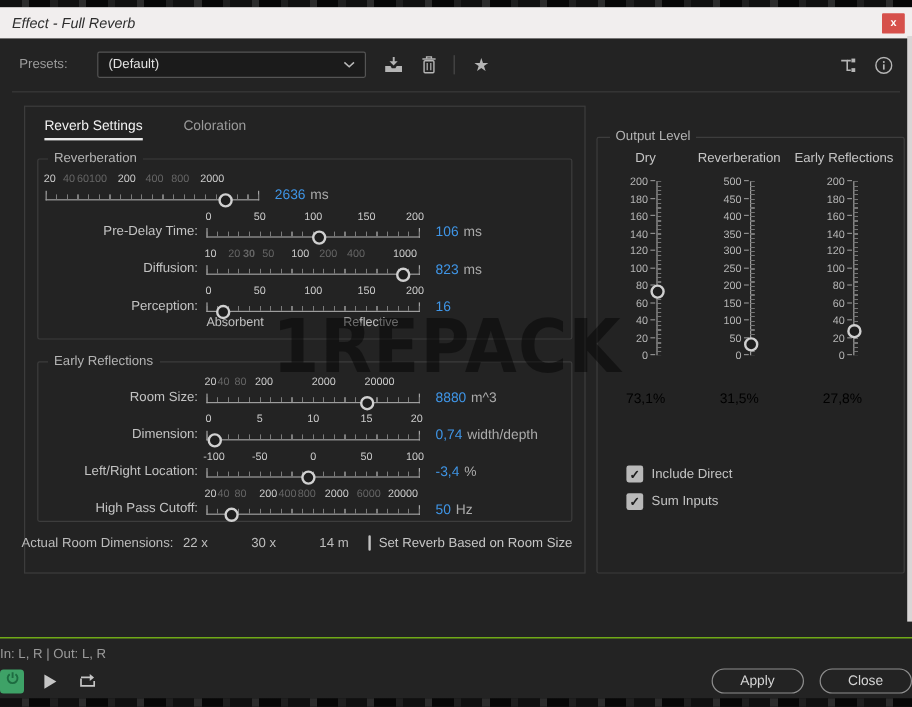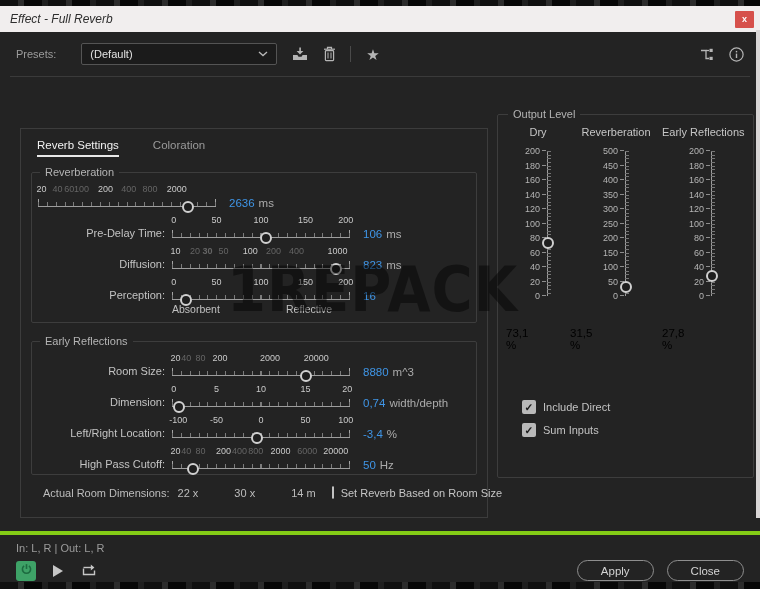--- a/index.html
+++ b/index.html
@@ -15,32 +15,32 @@
 
   
   .titlebar { height:26px; background:#f1eeee; display:flex; align-items:center; padding:0 6px 0 10px; }
   .titlebar .title { font-size:12px; color:#2e2e2e;font-style:italic; }
   .close-btn { margin-left:auto; width:19px; height:17px; background:#d6504b; border-radius:1px;
                color:#fff; font-size:9px; font-weight:bold; display:flex; align-items:center; justify-content:center; cursor:default; }
 
   
   .toolbar { height:44px; display:flex; align-items:center; padding:0 16px; }
   .presets-label { font-size:11px; color:#9c9c9c; margin-right:25px; }
-  .preset-select { width:196px; height:22px; background:#1b1b1b; border:1px solid #545454; border-radius:2px;
+  .preset-select { width:224px; height:22px; background:#1b1b1b; border:1px solid #545454; border-radius:2px;
                    display:flex; align-items:center; padding:0 8px; font-size:11px; color:#e2e2e2;justify-content:center; }
   .preset-select .chev { margin-left:auto; display:flex; }
   .tool-icon { margin-left:15px; display:flex; align-items:center; }
   .tool-sep { width:1px; height:16px; background:#4a4a4a; margin-left:14px; }
   .star { font-size:15px; color:#b5b5b5; line-height:1; }
   .toolbar .spacer { flex:1; }
   .toolbar-divider { height:1px; background:#3a3a3a; margin:0 10px; }
 
   
   .content { display:flex; padding:11px 15px 0 20px; gap:9px; height:454px; }
-  .left-panel { width:468px; height:390px; border:1px solid #3c3c3c; padding:8px 10px 0;margin-top:40px; }
+  .left-panel { width:468px; height:390px; border:1px solid #3c3c3c; padding:8px 10px 0; }
   .tabs { display:flex; gap:34px; padding:2px 4px 9px 6px; }
   .tab { font-size:11.5px; color:#9a9a9a; padding-bottom:4px; cursor:default; }
   .tab.active { color:#f1f1f1; border-bottom:2px solid #e8e8e8; }
 
   fieldset { border:1px solid #3d3d3d; border-radius:2px; padding:3px 6px 0; }
   legend { font-size:11px; color:#b4b4b4; padding:0 5px; margin-left:2px; }
   fieldset.er { margin-top:12px; }
 
   .slider-row { display:flex; align-items:flex-end; height:31px; }
   .slider-row.has-sub { margin-bottom:17px; }
@@ -56,21 +56,21 @@
   .track i.l { left:0; } .track i.r { right:0; }
   .thumb { position:absolute; bottom:-6px; width:12px; height:12px; margin-left:-6px; border:2px solid #d0d0d0;
            border-radius:50%; background:#1e1e1e; z-index:2; }
   .sublabels { position:absolute; top:27px; left:0; right:0; font-size:10.5px; color:#c0c0c0; height:13px; }
   .sublabels span { position:absolute; white-space:nowrap; }
   .sublabels span.refl { left:77%; transform:translateX(-50%); }
   .value { margin-left:13px; font-size:11.5px; padding-bottom:3px; white-space:nowrap; }
   .value .num { color:#3f95e6; }
   .value .unit { color:#ababab; margin-left:4px; }
 
-  .room-dims { display:flex; align-items:center; margin-top:11px; font-size:11px; color:#bdbdbd; padding-left:12px; white-space:nowrap; }
+  .room-dims { display:flex; align-items:center; margin-top:11px; font-size:11px; color:#bdbdbd; padding-left:12px; white-space:nowrap;justify-content:flex-end; }
   .room-dims .v { margin-left:8px; }
   .room-dims .v + .v { margin-left:36px; }
   .cb-empty { width:13px; height:13px; border:1px solid #c2c2c2; border-radius:1px; margin-left:16px; }
   .room-dims .cb-label { margin-left:7px; color:#c6c6c6; }
 
   
   .right-panel { width:248px; }
   fieldset.ol { margin-top:20px; height:370px; padding:2px 8px; }
   .ol-row { display:flex; }
   .ol-col { display:flex; justify-content:center; }
@@ -82,28 +82,28 @@
   .vlabels { position:relative; width:27px; height:145px; font-size:9px; color:#b5b5b5; }
   .vlabels span { position:absolute; right:0; transform:translateY(-50%); white-space:nowrap; }
   .vlabels span::after { content:''; display:inline-block; width:4px; height:1px; background:#8d8d8d; margin-left:2px; vertical-align:3px; }
   .vtrack { position:relative; width:10px; height:145px; margin-left:1px; }
   .vtrack::before { content:''; position:absolute; left:0; top:0; bottom:0; width:1px; background:#9d9d9d; }
   .vtrack::after { content:''; position:absolute; left:0; top:0; bottom:0; width:4px;
     background:repeating-linear-gradient(180deg,#757575 0 1px,transparent 1px 3.63px); }
   .vthumb { position:absolute; left:-5px; width:12px; height:12px; border:2px solid #d0d0d0; border-radius:50%;
             background:#1e1e1e; z-index:2; }
   .ol-values { margin-top:31px; }
-  .ol-values .ol-col { font-size:11.5px; white-space:nowrap;flex-direction:column; }
+  .ol-values .ol-col { font-size:11.5px; white-space:nowrap; }
   .ol-checks { margin-top:49px; margin-left:16px; }
   .cb-row { display:flex; align-items:center; margin-bottom:9px; font-size:11px; color:#c3c3c3; }
   .cb { width:14px; height:14px; background:#b9b9b9; border-radius:2px; display:flex; align-items:center;
         justify-content:center; font-size:10.5px; font-weight:bold; color:#1d1d1d; margin-right:7px; }
 
   
-  .bottombar { border-top:4px solid #84cc16; padding:7px 16px 0; height:52px; }
+  .bottombar { border-top:1px solid #84cc16; padding:7px 0 0; height:52px; }
   .io-text { font-size:11px; color:#9b9b9b; }
   .controls { display:flex; align-items:center; margin-top:6px; }
   .power-btn { width:20px; height:20px; background:#3ea267; border-radius:3px; display:flex; align-items:center; justify-content:center; }
   .play-btn { margin-left:17px; width:0; height:0; border-left:10px solid #c6c6c6; border-top:6.5px solid transparent; border-bottom:6.5px solid transparent; }
   .loop-btn { margin-left:17px; display:flex; }
   .btns { margin-left:auto; display:flex; gap:13px; }
   .pill { height:21px; padding:0 23px; border:1px solid #8e8e8e; border-radius:11px; background:transparent;
           color:#d4d4d4; font-size:11.5px; display:flex; align-items:center; }
 
   .watermark { position:absolute; left:227px; top:257px; font-size:56px; font-weight:bold;

